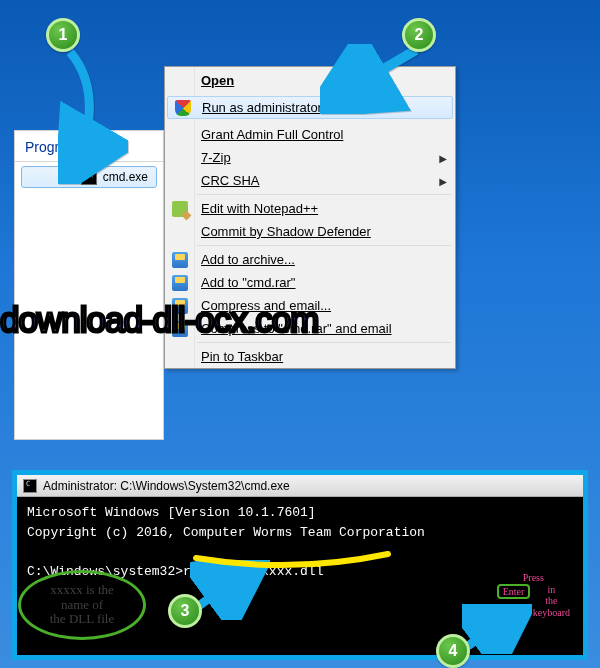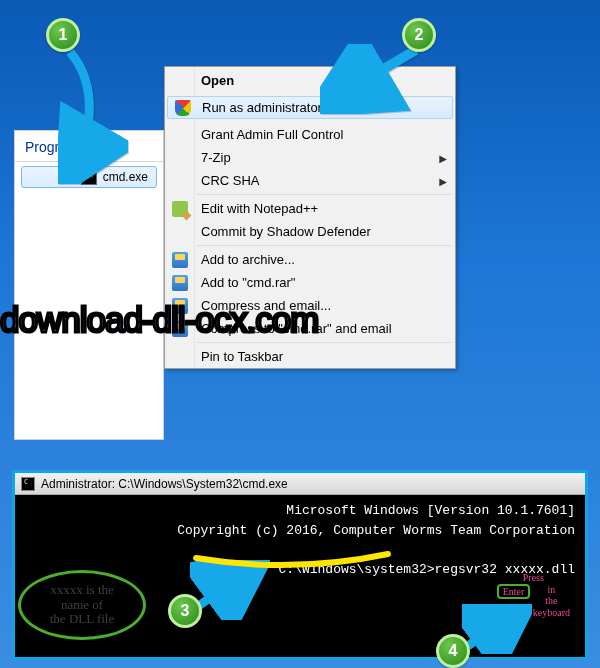--- a/index.html
+++ b/index.html
@@ -43,20 +43,21 @@
 }
 .cmd-icon::before { content:"C:\\"; color:#ccc; font-size:6px; position:absolute; left:1px; top:1px; font-family:monospace }
 
 
 .ctx-menu {
   position: absolute; left: 164px; top: 66px;
   width: 292px;
   background: #f1f1f1;
   border: 1px solid #9b9b9b;
   box-shadow: 2px 2px 4px rgba(0,0,0,.25);
+  text-decoration: underline;
 }
 .ctx-gutter { position:absolute; left:0; top:0; bottom:0; width:30px; background:#f1f1f1; border-right:1px solid #e5e5e5; }
 .ctx-title { font-weight:bold; padding: 6px 10px 4px 36px; font-size:13px; position:relative; z-index:1; }
 .ctx-item {
   position: relative; z-index: 1;
   padding: 4px 24px 4px 36px;
   font-size: 13px;
   display: flex; align-items: center;
   height: 23px;
 }
@@ -103,22 +104,21 @@
   -webkit-text-stroke: 3px #000;
   letter-spacing: -1px;
   z-index: 60;
 }
 
 
 .cmd-window {
   position: absolute; left: 12px; top: 470px;
   width: 576px; height: 190px;
   background: #000;
-  border: 3px solid #0ea5e9;
-  text-align: right;
+  border: 5px solid #0ea5e9;
 }
 .cmd-titlebar {
   height: 22px;
   background: linear-gradient(#f3f3f3,#d7d7d7);
   border-bottom: 1px solid #aaa;
   display: flex; align-items:center; gap:6px;
   padding: 0 6px;
   font-size: 12px; color:#000;
 }
 .cmd-title-icon { width:14px; height:14px; background:#000; border:1px solid #888; position:relative; }

